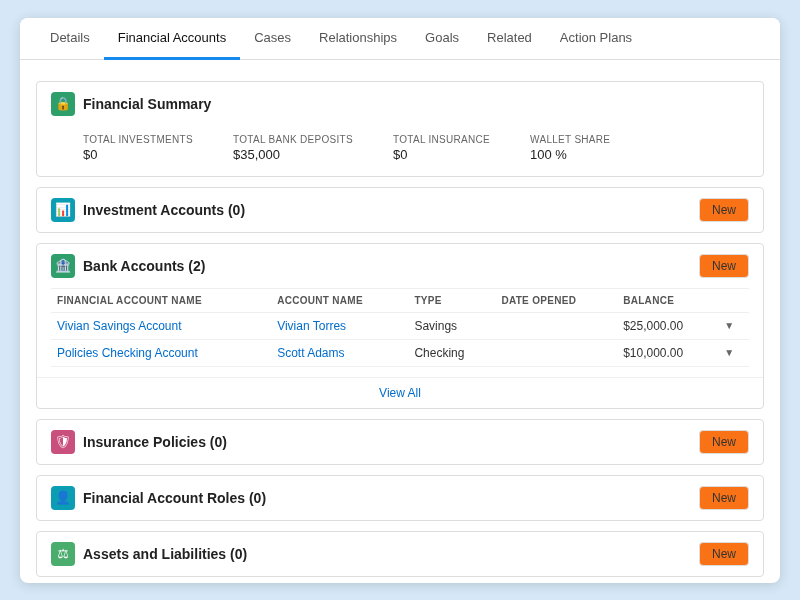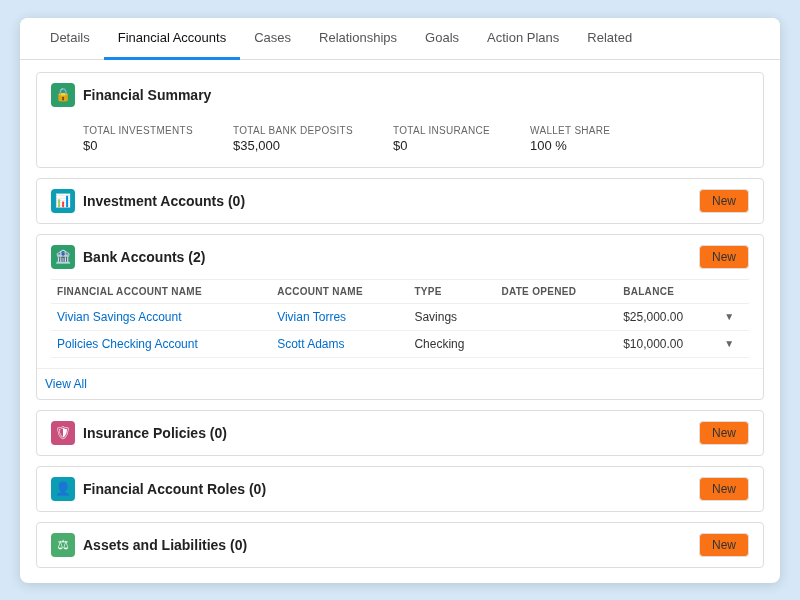--- a/index.html
+++ b/index.html
@@ -15,20 +15,21 @@
     }
     .main-card {
       background: #fff;
       border-radius: 8px;
       box-shadow: 0 2px 12px rgba(0,0,0,0.15);
       width: 760px;
       height: 565px;
       overflow: hidden;
       display: flex;
       flex-direction: column;
+      gap: 9px;
     }
     
     .tabs {
       display: flex;
       align-items: center;
       border-bottom: 1px solid #ddd;
       padding: 0 16px;
       background: #fff;
       flex-shrink: 0;
     }
@@ -154,41 +155,41 @@
     .link-cell {
       color: #006dcc;
       cursor: pointer;
     }
     .dropdown-arrow {
       color: #666;
       font-size: 10px;
       cursor: pointer;
     }
     .view-all {
-      text-align: left;
+      text-align: center;
       padding: 8px;
       font-size: 12px;
       color: #006dcc;
       cursor: pointer;
       border-top: 1px solid #eee;
     }
   </style>
 </head>
 <body>
 
 <div class="main-card">
 
   <div class="tabs">
     <div class="tab-item">Details</div>
     <div class="tab-item active">Financial Accounts</div>
     <div class="tab-item">Cases</div>
     <div class="tab-item">Relationships</div>
     <div class="tab-item">Goals</div>
+    <div class="tab-item">Related</div>
     <div class="tab-item">Action Plans</div>
-    <div class="tab-item">Related</div>
   </div>
 
   <div class="content">
 
     <div class="section-card">
       <div class="section-header">
         <div class="section-title-group">
           <div class="section-icon icon-green">🔒</div>
           <span class="section-title">Financial Summary</span>
         </div>

